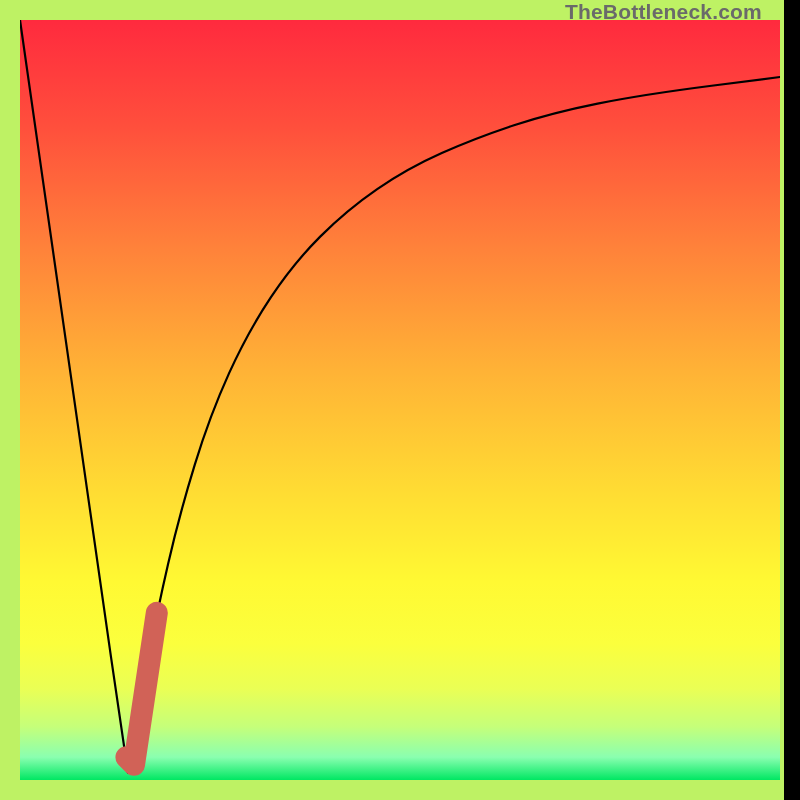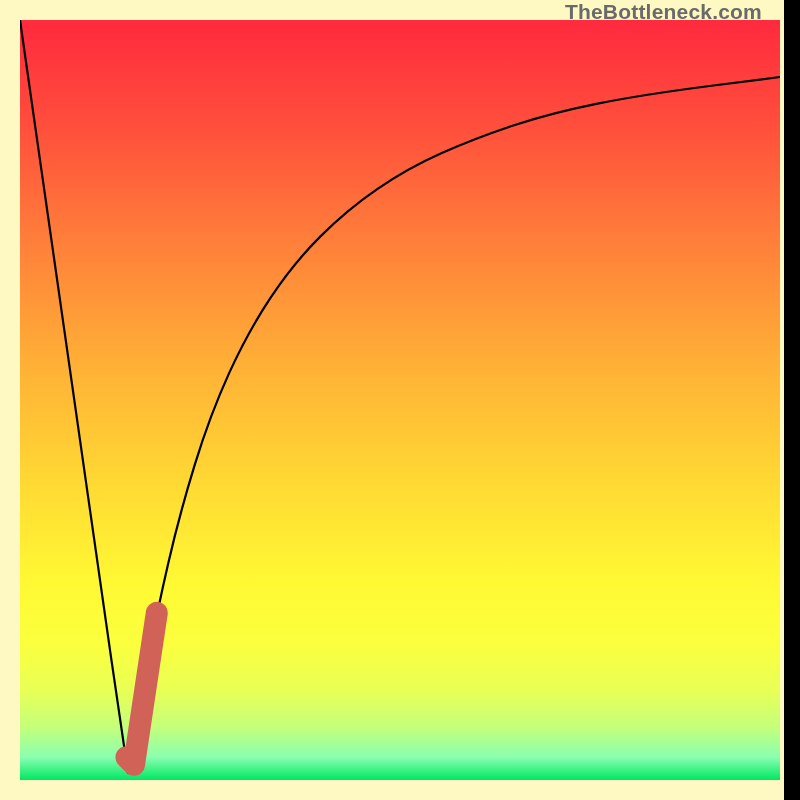--- a/index.html
+++ b/index.html
@@ -9,21 +9,21 @@
     height: 800px;
     background: #000;
     overflow: hidden;
   }
   .frame {
     position: absolute;
     left: 0;
     top: 0;
     width: 784px;
     height: 800px;
-    background: #fef9c3;
+    background: #bef264;
   }
   .plot {
     position: absolute;
     left: 20px;
     top: 20px;
     width: 760px;
     height: 760px;
   }
   .watermark {
     position: absolute;

